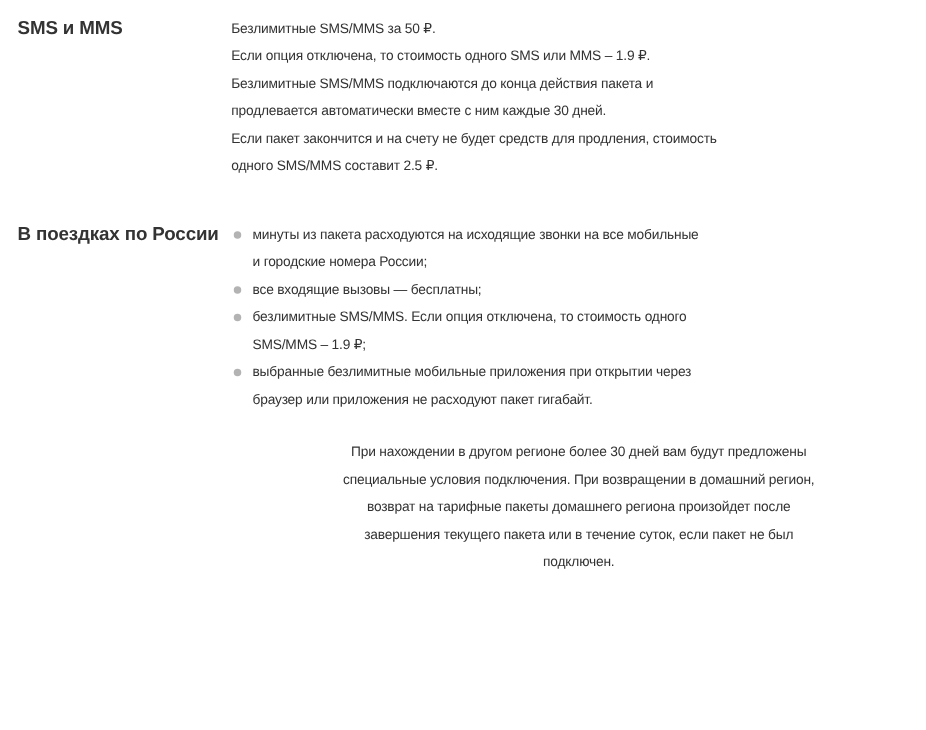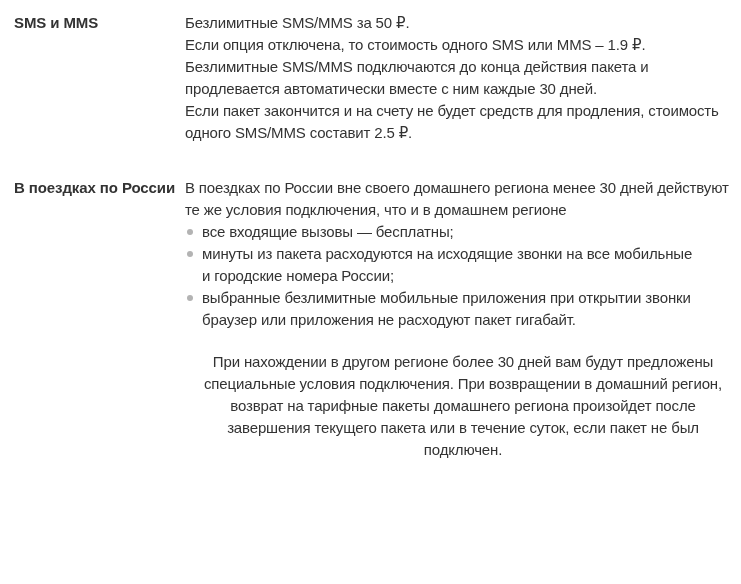--- a/index.html
+++ b/index.html
@@ -35,21 +35,21 @@
   .section-heading {
     font-size: 15px;
     line-height: 22px;
     font-weight: bold;
     letter-spacing: -0.1px;
     white-space: pre;
   }
   .col-right {
     flex: 1 1 auto;
     min-width: 0;
-    font-size: 15px;
+    font-size: 11px;
     line-height: 22px;
     letter-spacing: -0.15px;
   }
   .paragraph {
     white-space: pre;
   }
   .paragraph + .paragraph { }
   .benefits-list {
     list-style: none;
   }
@@ -89,35 +89,38 @@
 Если пакет закончится и на счету не будет средств для продления, стоимость
 одного SMS/MMS составит 2.5 ₽.</div>
     </div>
   </div>
 
   <div class="section">
     <div class="col-left">
       <div class="section-heading">В поездках по России</div>
     </div>
     <div class="col-right">
-      <div class="paragraph">В поездках по России вне своего домашнего региона менее 30 дней действуют
-те же условия подключения, что и в домашнем регионе</div>
       <ul class="benefits-list">
-        <li class="list-item">
-          <span class="bullet"></span>
-          <span class="li-text">все входящие вызовы — бесплатны;</span>
-        </li>
         <li class="list-item">
           <span class="bullet"></span>
           <span class="li-text">минуты из пакета расходуются на исходящие звонки на все мобильные
 и городские номера России;</span>
         </li>
         <li class="list-item">
           <span class="bullet"></span>
-          <span class="li-text">выбранные безлимитные мобильные приложения при открытии звонки
+          <span class="li-text">все входящие вызовы — бесплатны;</span>
+        </li>
+        <li class="list-item">
+          <span class="bullet"></span>
+          <span class="li-text">безлимитные SMS/MMS. Если опция отключена, то стоимость одного
+SMS/MMS – 1.9 ₽;</span>
+        </li>
+        <li class="list-item">
+          <span class="bullet"></span>
+          <span class="li-text">выбранные безлимитные мобильные приложения при открытии через
 браузер или приложения не расходуют пакет гигабайт.</span>
         </li>
       </ul>
       <div class="paragraph">При нахождении в другом регионе более 30 дней вам будут предложены
 специальные условия подключения. При возвращении в домашний регион,
 возврат на тарифные пакеты домашнего региона произойдет после
 завершения текущего пакета или в течение суток, если пакет не был
 подключен.</div>
     </div>
   </div>

